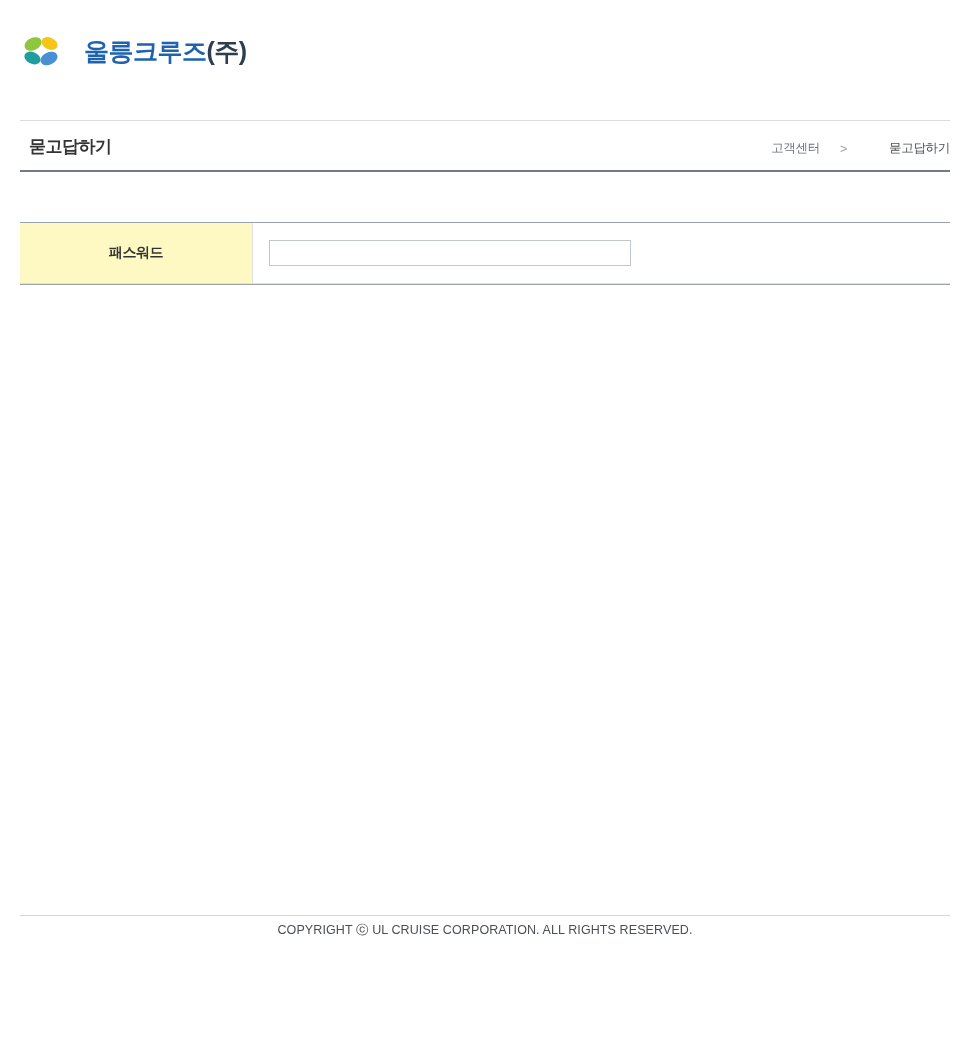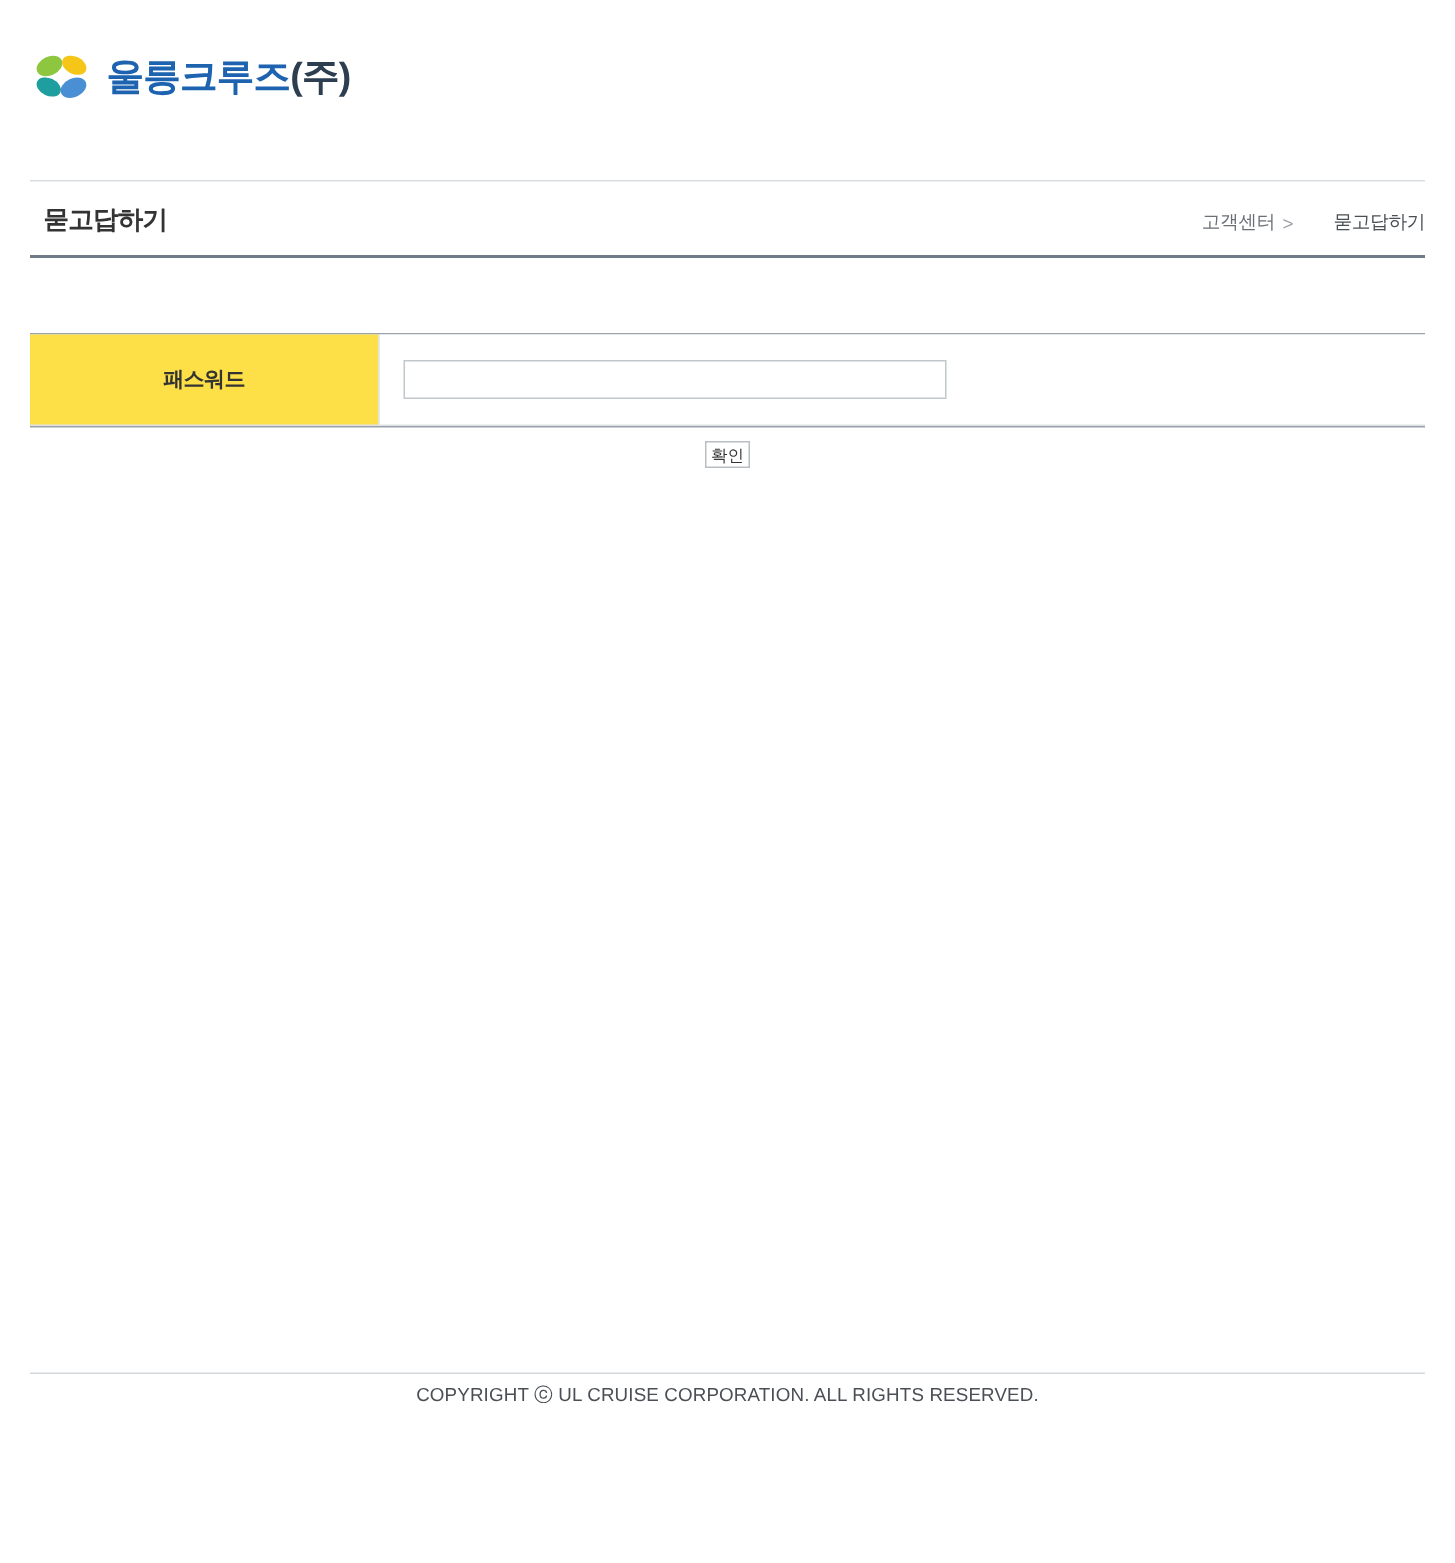--- a/index.html
+++ b/index.html
@@ -28,21 +28,21 @@
     position: relative;
     height: 104px;
     background: #ffffff;
   }
   .logo {
     position: absolute;
     left: 20px;
     top: 30px;
     display: flex;
     align-items: center;
-    gap: 9px;
+    gap: 22px;
     text-decoration: none;
   }
   .logo-mark {
     width: 42px;
     height: 42px;
     position: relative;
     display: block;
   }
   .logo-text {
     font-size: 25px;
@@ -72,21 +72,21 @@
     font-weight: bold;
     color: #333333;
     letter-spacing: -0.5px;
   }
   .breadcrumb {
     position: absolute;
     right: 0px;
     top: 19px;
     display: flex;
     align-items: center;
-    gap: 5px;
+    gap: 20px;
     font-size: 12.5px;
     color: #6b7076;
     letter-spacing: -0.3px;
   }
   .breadcrumb .crumb-sep { color: #9aa0a6; }
   .breadcrumb .crumb-current {
     margin-left: 22px;
     color: #4a4f55;
   }
 
@@ -100,21 +100,21 @@
     border-top: 1px solid #9aa3ab;
     border-bottom: 1px solid #9aa3ab;
   }
   table.pw-table {
     width: 100%;
     border-collapse: collapse;
     table-layout: fixed;
   }
   table.pw-table th {
     width: 232px;
-    background: #fde047;
+    background: #fef9c3;
     border-right: 1px solid #dfe2e5;
     border-bottom: 1px solid #dfe2e5;
     font-size: 14px;
     font-weight: bold;
     color: #333333;
     text-align: center;
     padding: 20px 0;
     letter-spacing: -0.4px;
   }
   table.pw-table td {
@@ -209,22 +209,19 @@
           <tr>
             <th>패스워드</th>
             <td>
               <input class="pw-input" type="password" placeholder="" style="">
             </td>
           </tr>
         </tbody>
       </table>
     </div>
 
-    <div class="btn-row">
-      <button class="btn-confirm" type="button">확인</button>
-    </div>
   </div>
 
   <div class="footer">
     <div class="copyright">COPYRIGHT ⓒ UL CRUISE CORPORATION. ALL RIGHTS RESERVED.</div>
   </div>
 
 </div>
 
 </body></html>

